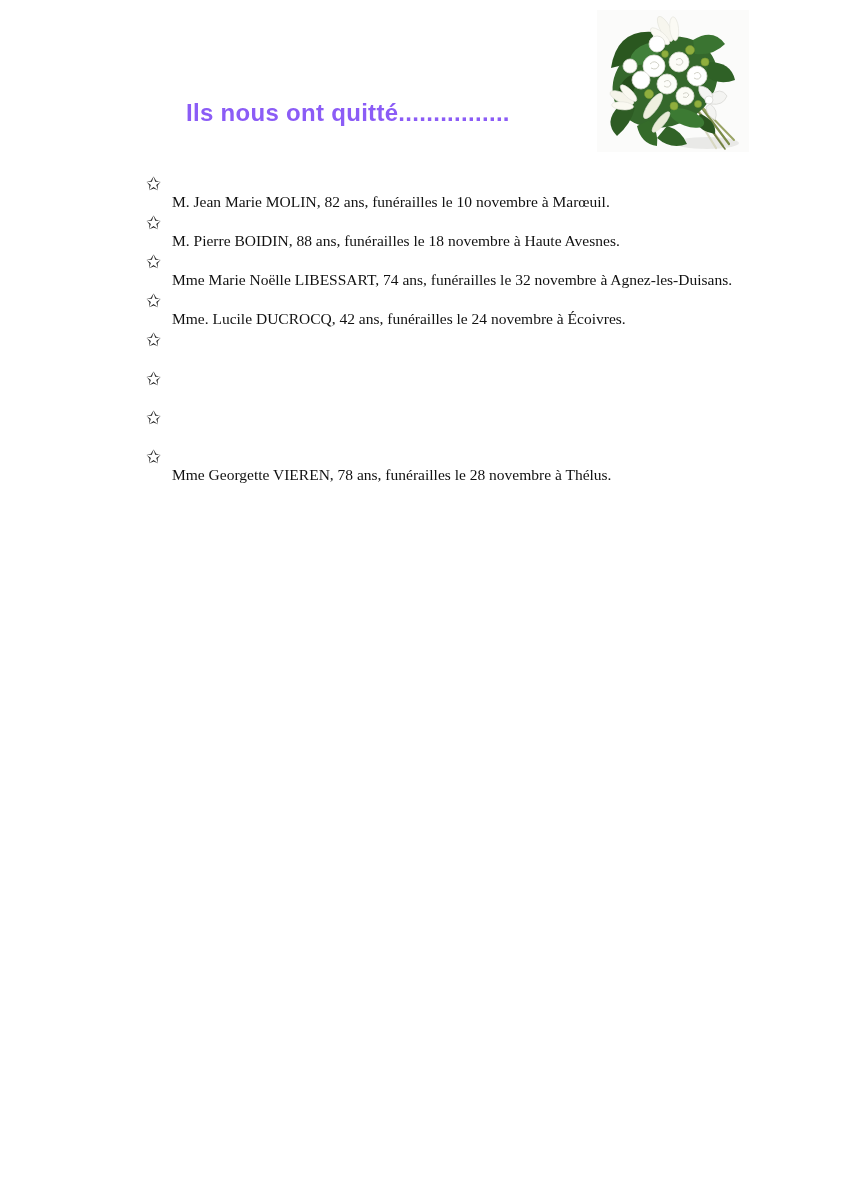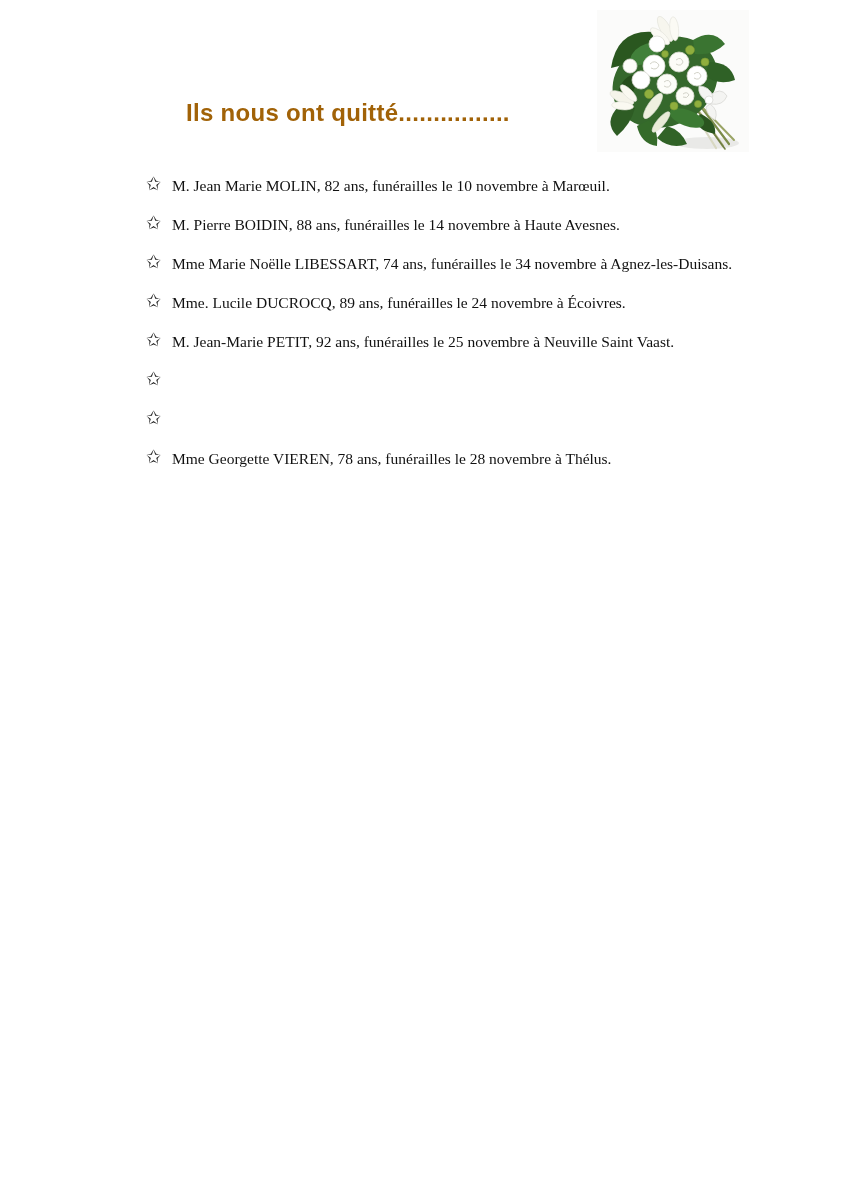--- a/index.html
+++ b/index.html
@@ -14,21 +14,21 @@
   }
   .title {
     position: absolute;
     left: 186px;
     top: 99px;
     margin: 0;
     font-family: "Liberation Sans", sans-serif;
     font-weight: 700;
     font-size: 24px;
     letter-spacing: 0.3px;
-    color: #a16207;
+    color: #8b5cf6;
     white-space: nowrap;
   }
   .bouquet {
     position: absolute;
     left: 597px;
     top: 10px;
     width: 152px;
     height: 142px;
   }
   .memorial-list {
@@ -49,21 +49,21 @@
     color: #111111;
   }
   .star {
     flex: 0 0 auto;
     width: 26px;
     font-size: 18px;
     line-height: 19px;
     color: #1a1a1a;
     transform: translateY(-1px);
   }
-  .txt { white-space: nowrap; }
+  .txt { white-space: nowrap; margin-top: 16px; }
 </style>
 </head>
 <body>
 
 <div class="page">
 
   <h1 class="title">Ils nous ont quitté................</h1>
 
   <div class="bouquet">
     <svg viewBox="0 0 152 142" width="152" height="142" xmlns="http://www.w3.org/2000/svg">
@@ -145,33 +145,32 @@
     </svg>
   </div>
 
   <ul class="memorial-list">
     <li>
       <span class="star">✩</span>
       <span class="txt">M. Jean Marie MOLIN, 82 ans, funérailles le 10 novembre à Marœuil.</span>
     </li>
     <li>
       <span class="star">✩</span>
-      <span class="txt">M. Pierre BOIDIN, 88 ans, funérailles le 14 novembre à Haute Avesnes.</span>
+      <span class="txt">M. Pierre BOIDIN, 88 ans, funérailles le 18 novembre à Haute Avesnes.</span>
     </li>
     <li>
       <span class="star">✩</span>
-      <span class="txt">Mme Marie Noëlle LIBESSART, 74 ans, funérailles le 34 novembre à Agnez-les-Duisans.</span>
+      <span class="txt">Mme Marie Noëlle LIBESSART, 74 ans, funérailles le 32 novembre à Agnez-les-Duisans.</span>
     </li>
     <li>
       <span class="star">✩</span>
-      <span class="txt">Mme. Lucile DUCROCQ, 89 ans, funérailles le 24 novembre à Écoivres.</span>
+      <span class="txt">Mme. Lucile DUCROCQ, 42 ans, funérailles le 24 novembre à Écoivres.</span>
     </li>
     <li>
       <span class="star">✩</span>
-      <span class="txt">M. Jean-Marie PETIT, 92 ans, funérailles le 25 novembre à Neuville Saint Vaast.</span>
     </li>
     <li>
       <span class="star">✩</span>
     </li>
     <li>
       <span class="star">✩</span>
     </li>
     <li>
       <span class="star">✩</span>
       <span class="txt">Mme Georgette VIEREN, 78 ans, funérailles le 28 novembre à Thélus.</span>

